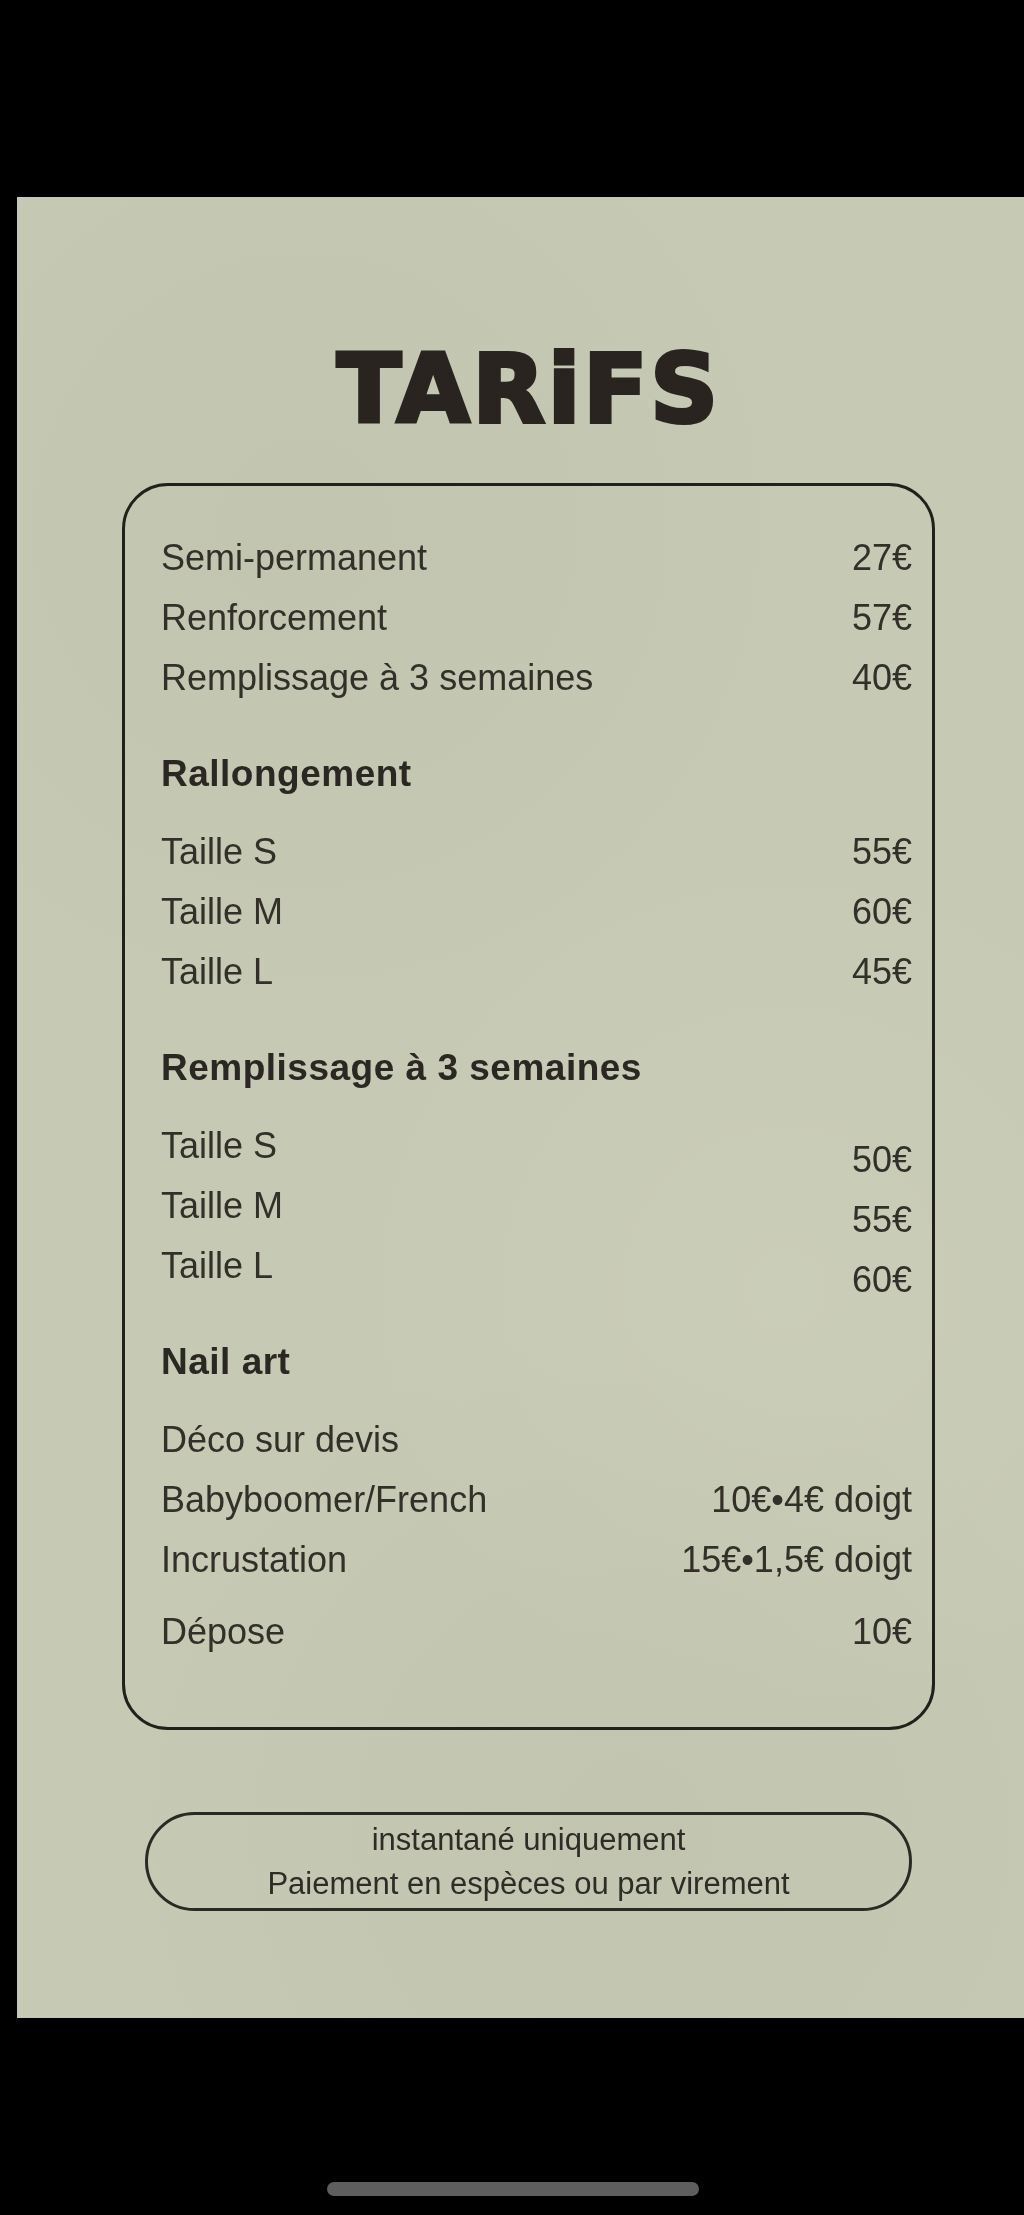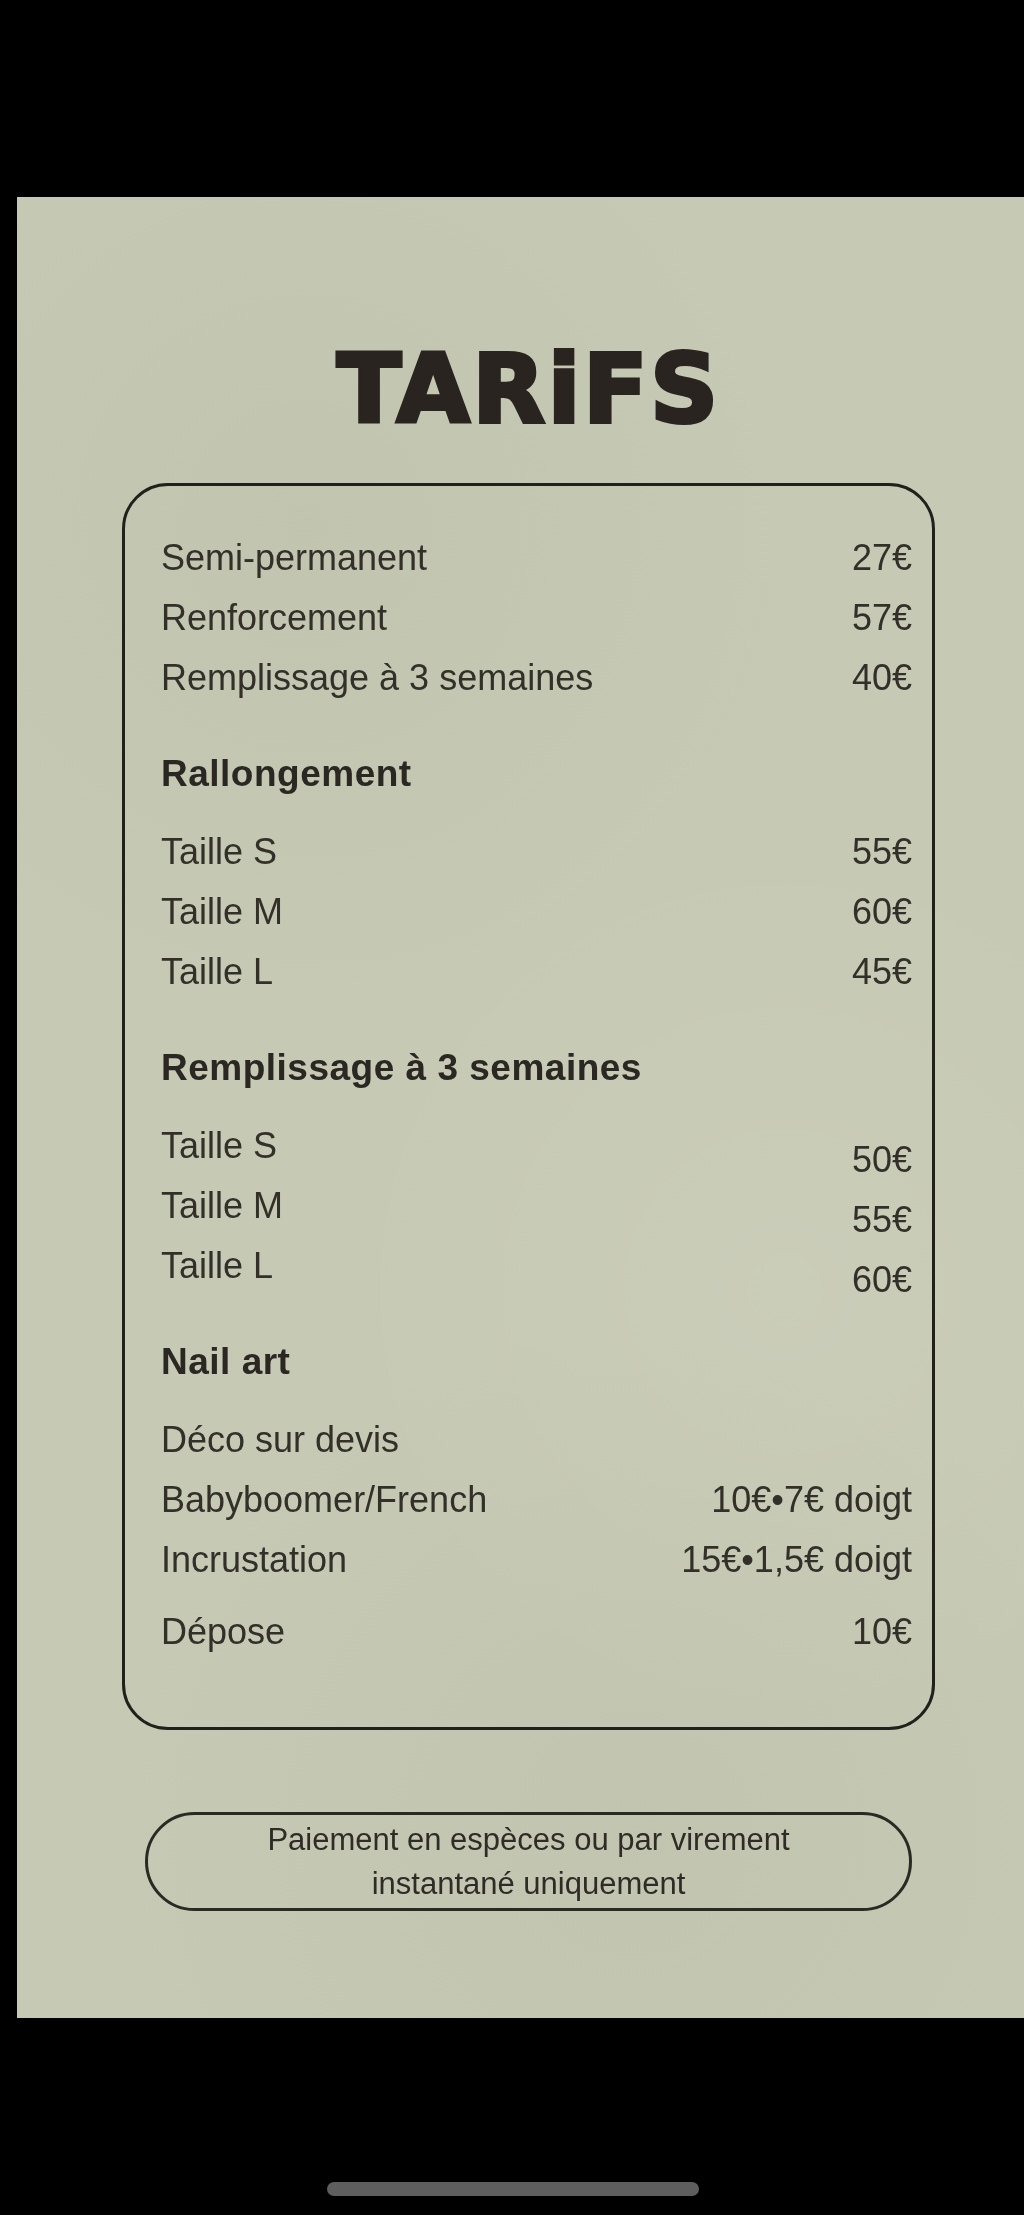--- a/index.html
+++ b/index.html
@@ -130,36 +130,36 @@
       </div>
 
       <div class="section">
         <div class="section-header">Nail art</div>
         <div class="row">
           <span class="label">Déco sur devis</span>
           <span class="price"></span>
         </div>
         <div class="row">
           <span class="label">Babyboomer/French</span>
-          <span class="price">10€•7€ doigt</span>
+          <span class="price">10€•4€ doigt</span>
         </div>
         <div class="row">
           <span class="label">Incrustation</span>
           <span class="price">15€•1,5€ doigt</span>
         </div>
         <div class="row gap-top">
           <span class="label">Dépose</span>
           <span class="price">10€</span>
         </div>
       </div>
 
     </div>
 
     <div class="note-pill">
+      <div>instantané uniquement</div>
       <div>Paiement en espèces ou par virement</div>
-      <div>instantané uniquement</div>
     </div>
 
   </div>
 
   <div class="home-indicator"></div>
 
 </div>
 
 </body></html>

